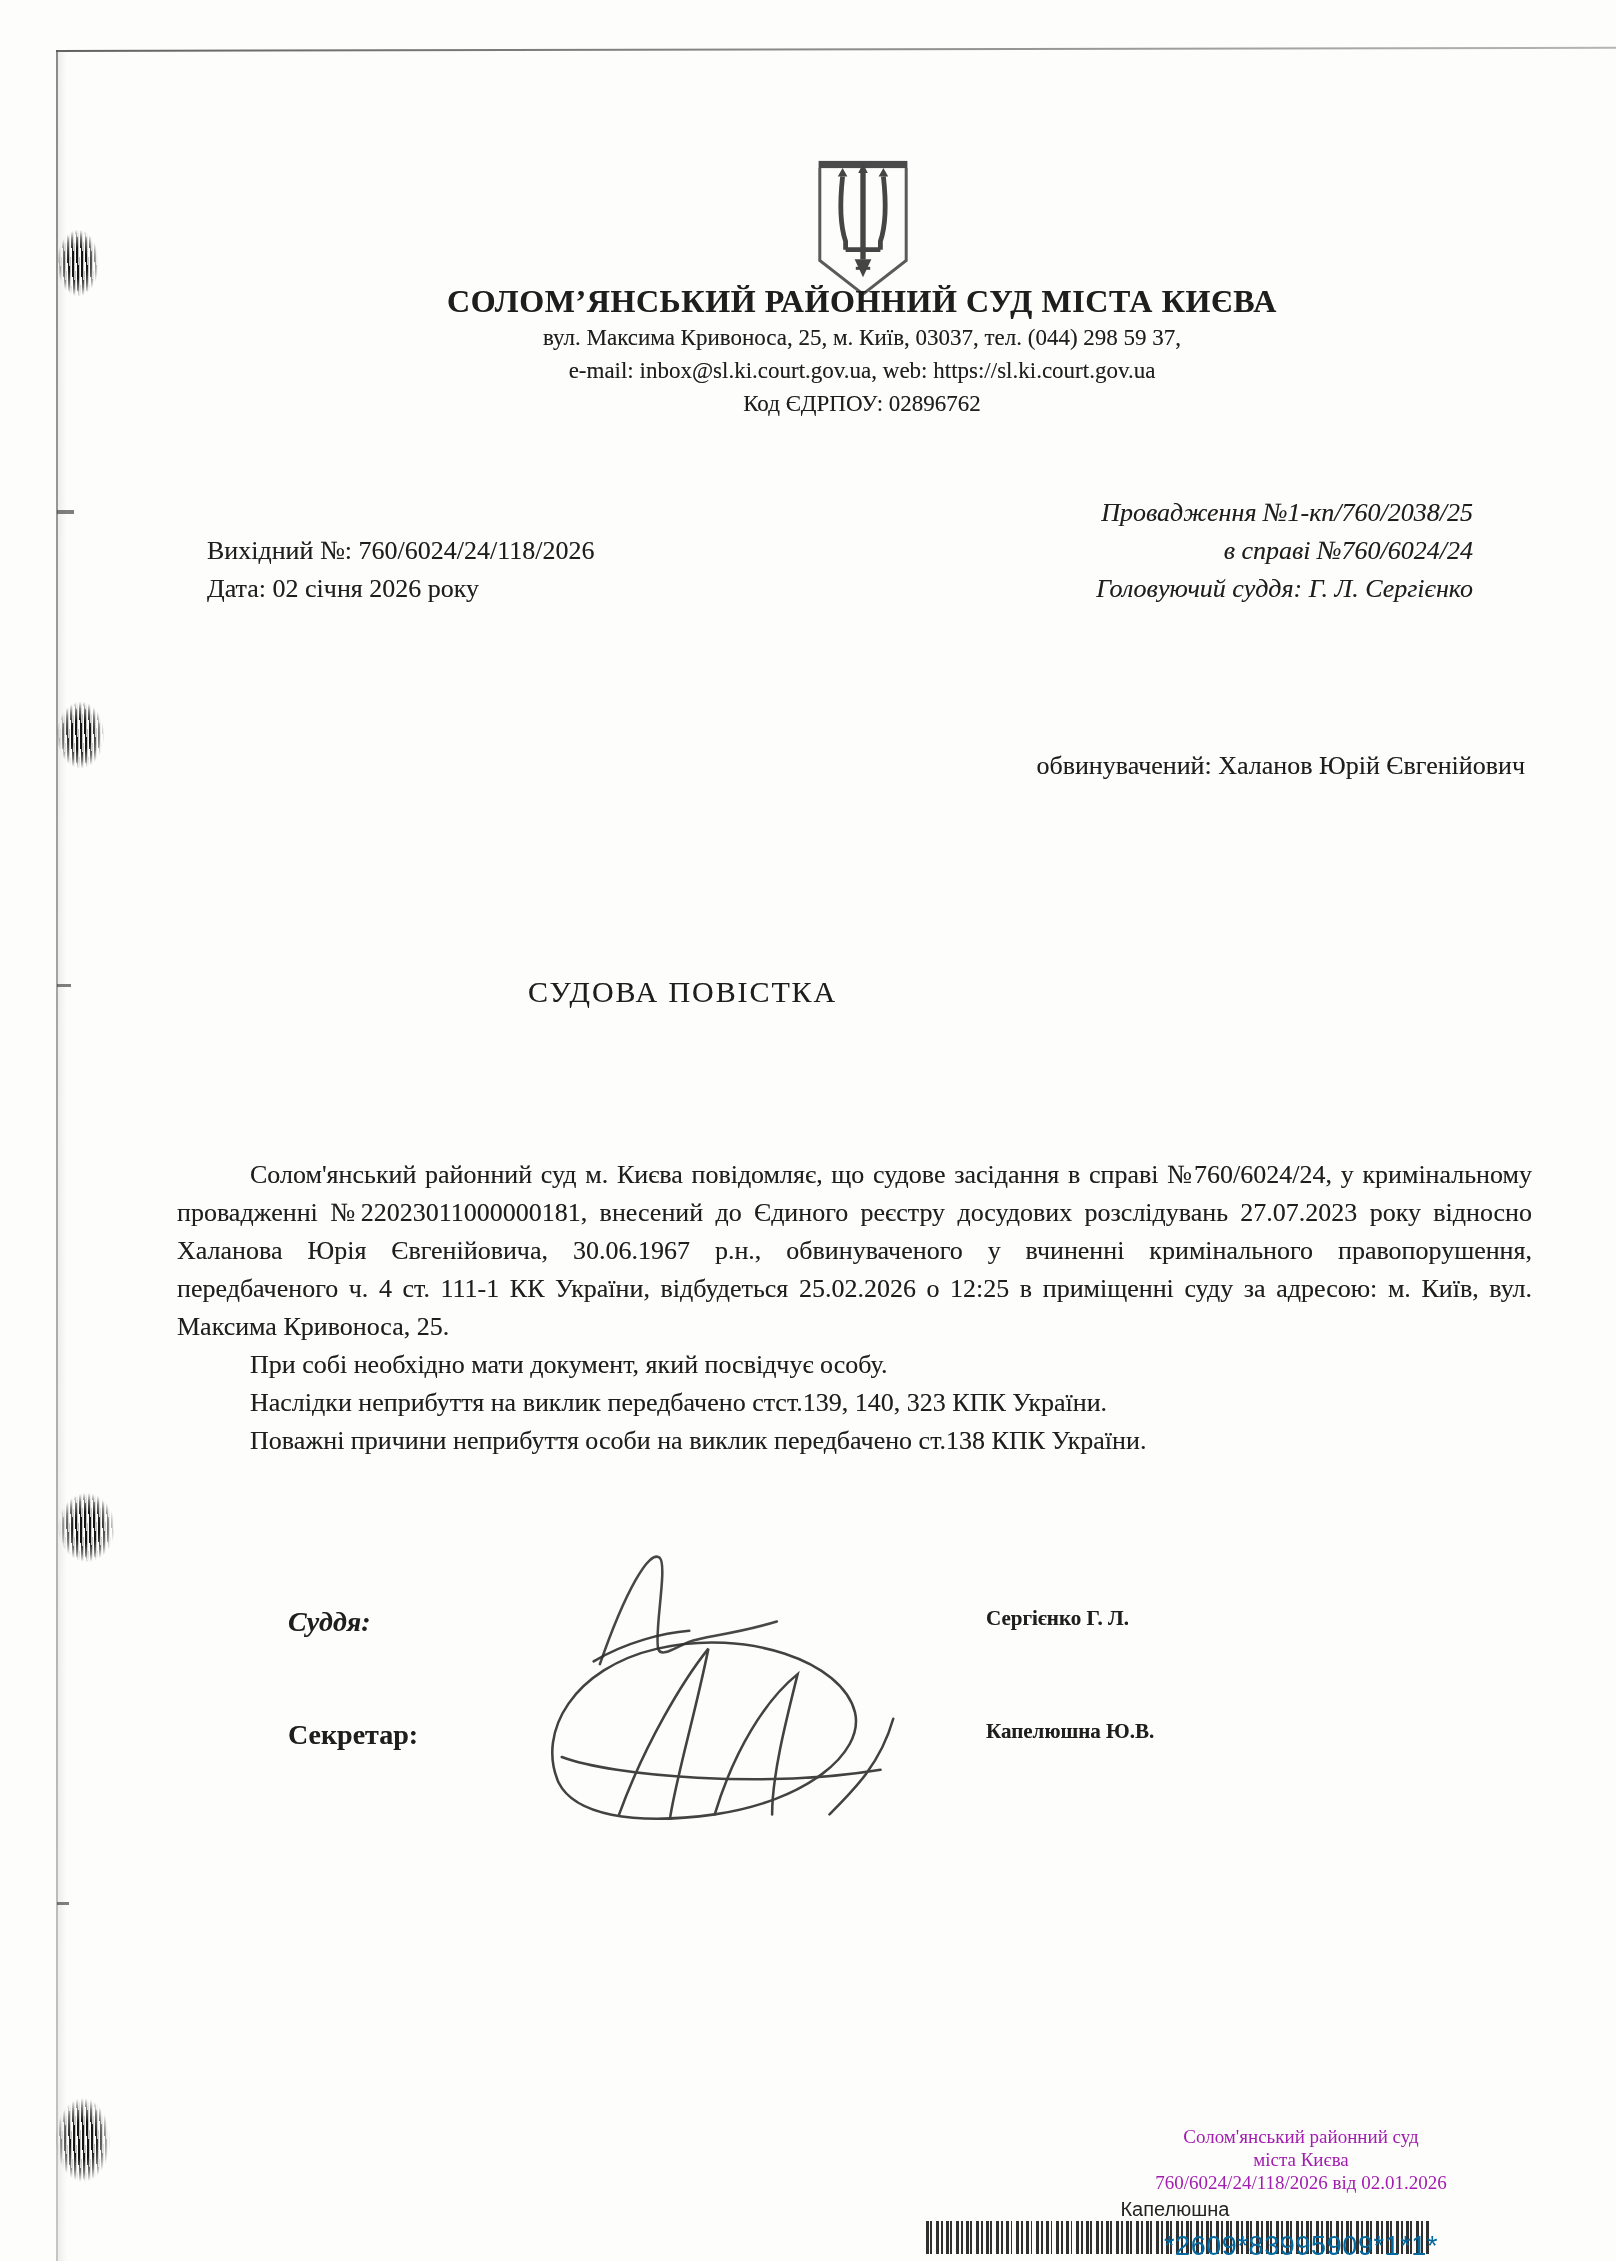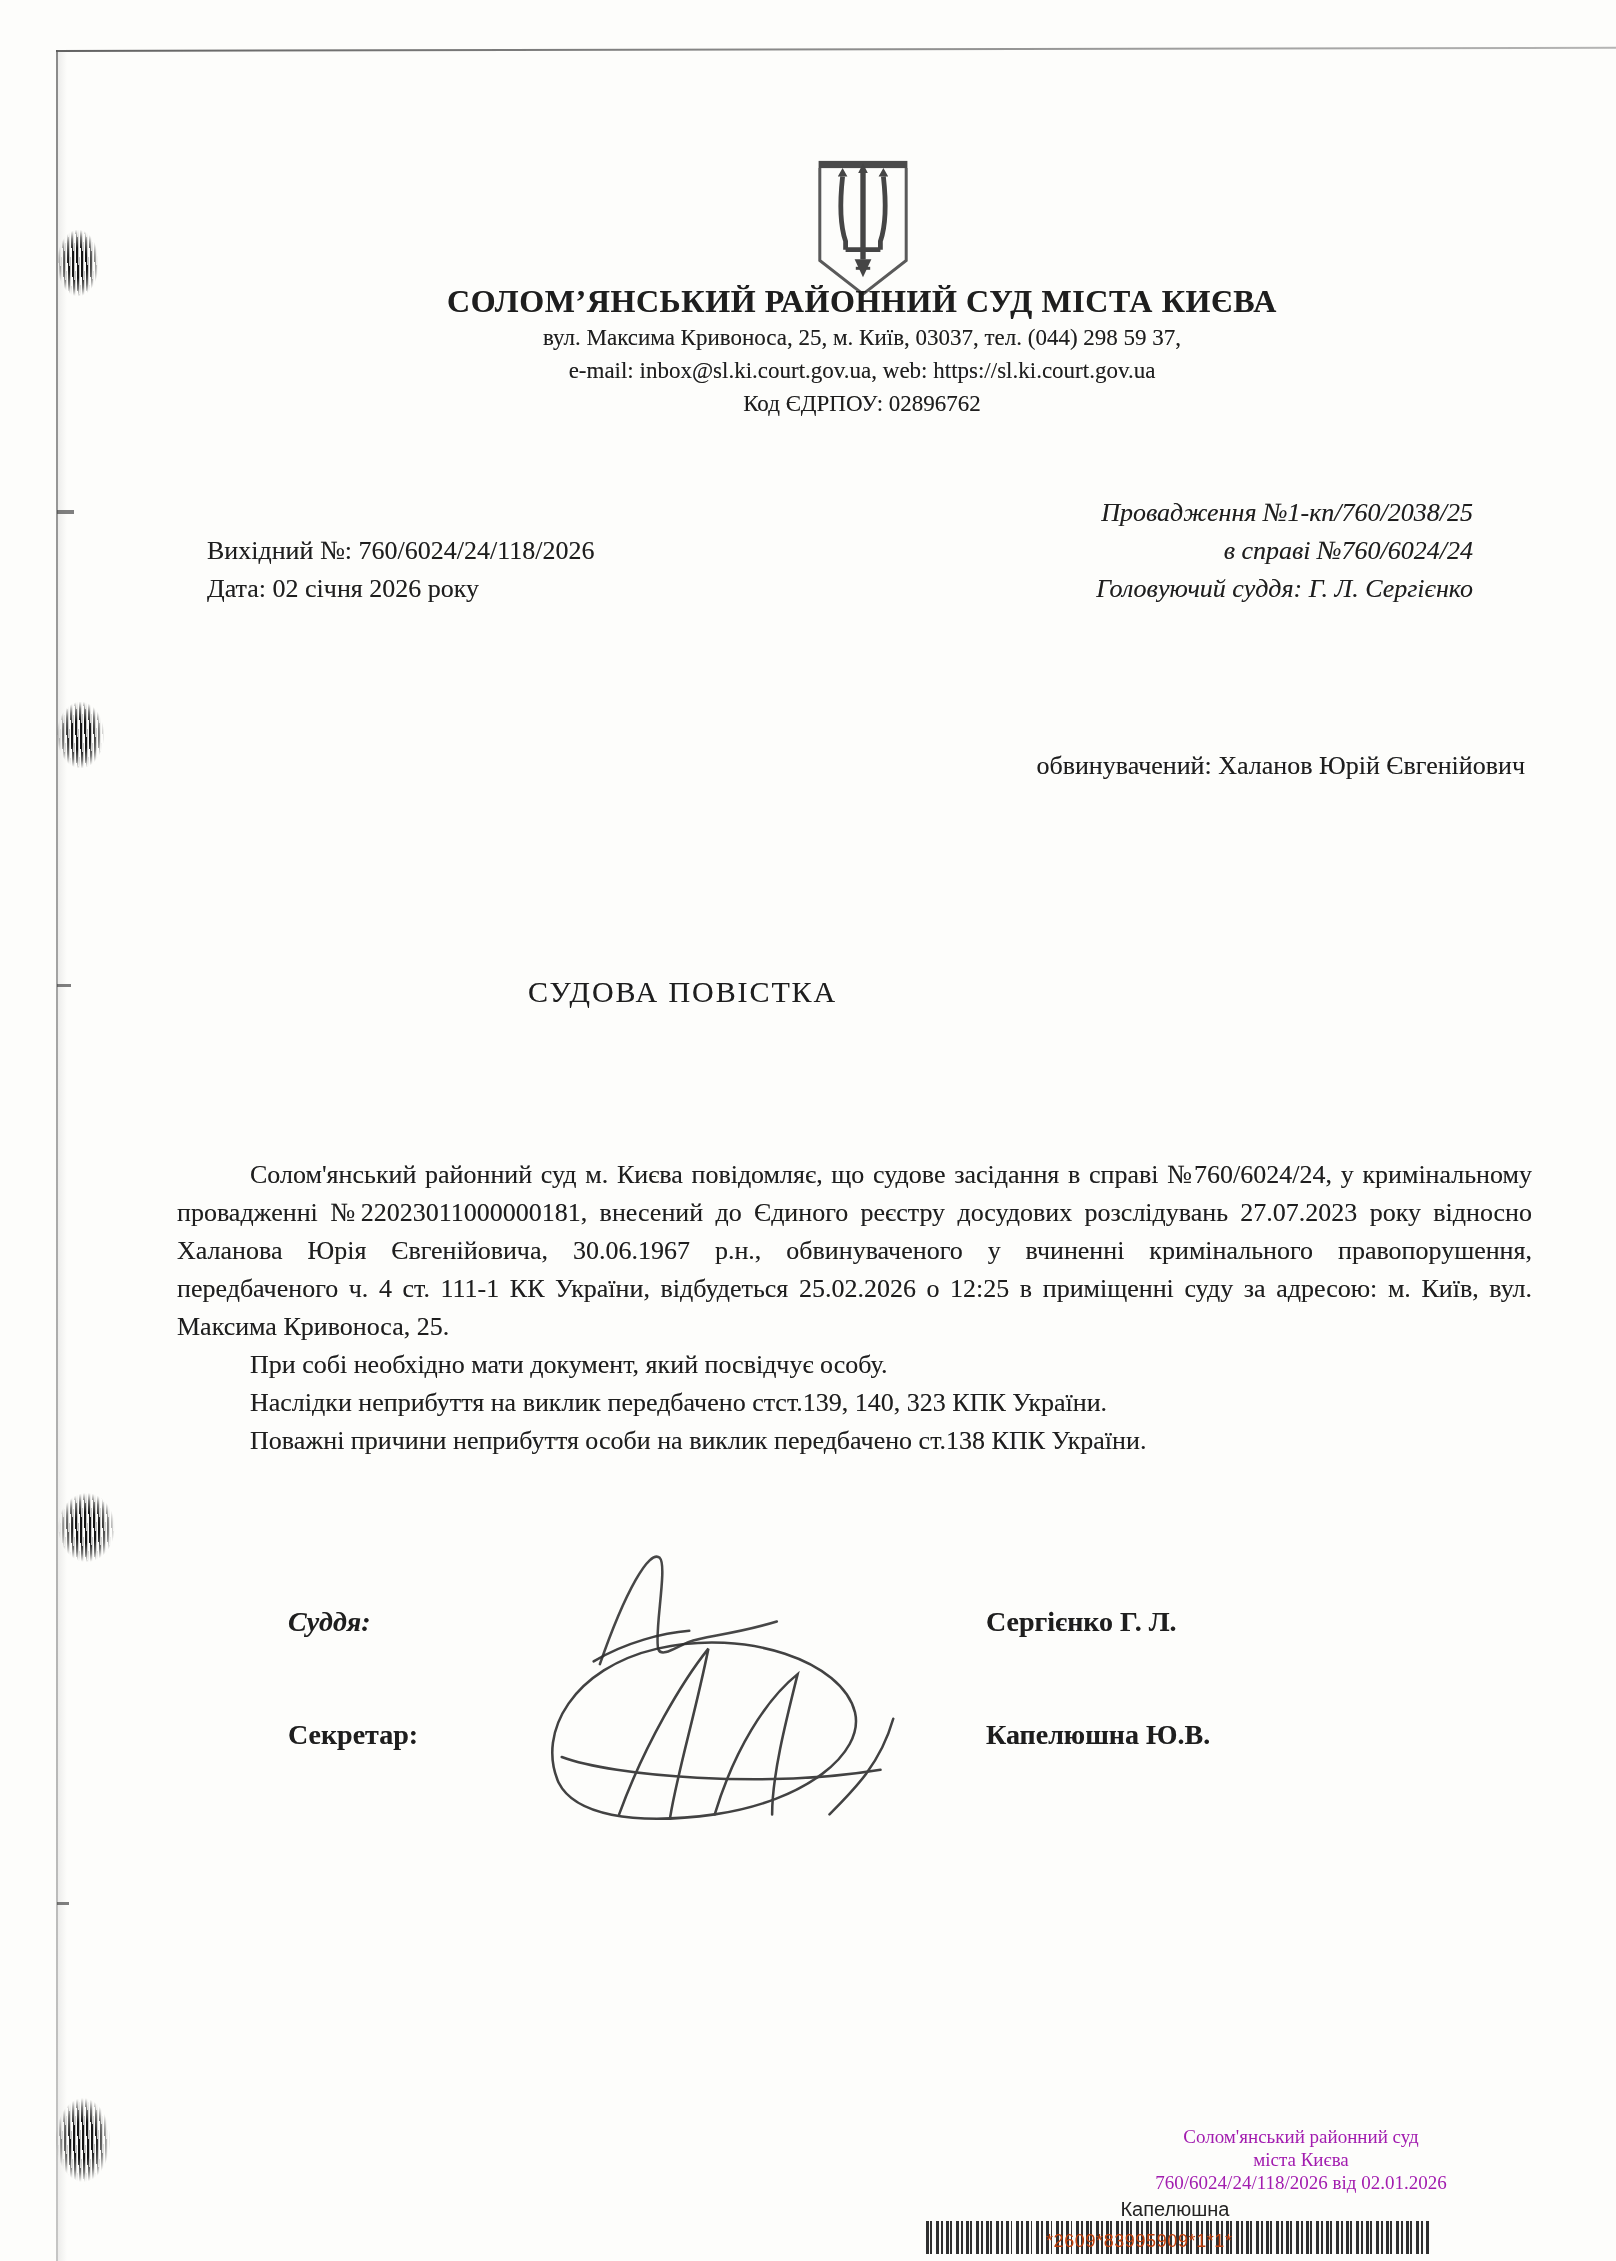--- a/index.html
+++ b/index.html
@@ -42,37 +42,37 @@
   .doc-title{position:absolute;left:528px;top:975px;font-size:30px;letter-spacing:1.9px;}
 
   
   .body-block{position:absolute;left:177px;top:1156px;width:1355px;
     font-size:26px;line-height:38px;}
   .body-block p{margin:0;text-indent:73px;}
   .body-block p.justify{text-align:justify;}
 
   
   .sig-label{position:absolute;left:288px;font-size:28px;font-weight:bold;}
-  .sig-name{position:absolute;left:986px;font-size:28px;font-weight:bold;text-align:right;}
+  .sig-name{position:absolute;left:986px;font-size:21px;font-weight:bold;text-align:right;}
   .sig-svg{position:absolute;}
 
   
   .footer-block{position:absolute;left:1046px;top:2125px;width:510px;text-align:center;
     font-family:Liberation Serif, serif;font-size:19px;line-height:23px;color:#a21caf;}
   .barcode-row{position:absolute;left:926px;top:2198px;display:flex;align-items:center;flex-direction:column;}
   .barcode-label{font-family:"Liberation Sans","DejaVu Sans",sans-serif;font-size:20px;color:#242424;margin-right:5.1px;}
   .barcode{width:503px;height:33px;
     background:repeating-linear-gradient(90deg,
       #303030 0 2.6px,transparent 2.6px 4.5px,
       #303030 4.5px 5.7px,transparent 5.7px 9.6px,
       #303030 9.6px 13.4px,transparent 13.4px 15.3px,
       #303030 15.3px 16.6px,transparent 16.6px 20px);
     filter:blur(0.2px);}
-  .barcode-text{position:absolute;left:1046px;top:2231px;width:510px;
-    font-family:"Liberation Sans","DejaVu Sans",sans-serif;font-size:18px;letter-spacing:0.6px;color:#c2410c;}
+  .barcode-text{position:absolute;left:1046px;top:2231px;width:510px;text-align:center;
+    font-family:"Liberation Sans","DejaVu Sans",sans-serif;font-size:27px;letter-spacing:0.6px;color:#0369a1;}
 </style>
 </head>
 <body>
 
 <div class="page">
 
   <div class="edge-top"></div>
   <div class="edge-left"></div>
   <div class="edge-left-shade"></div>
   <div class="scan-blob" style="left:51px;top:220px;width:54px;height:86px;"></div>

